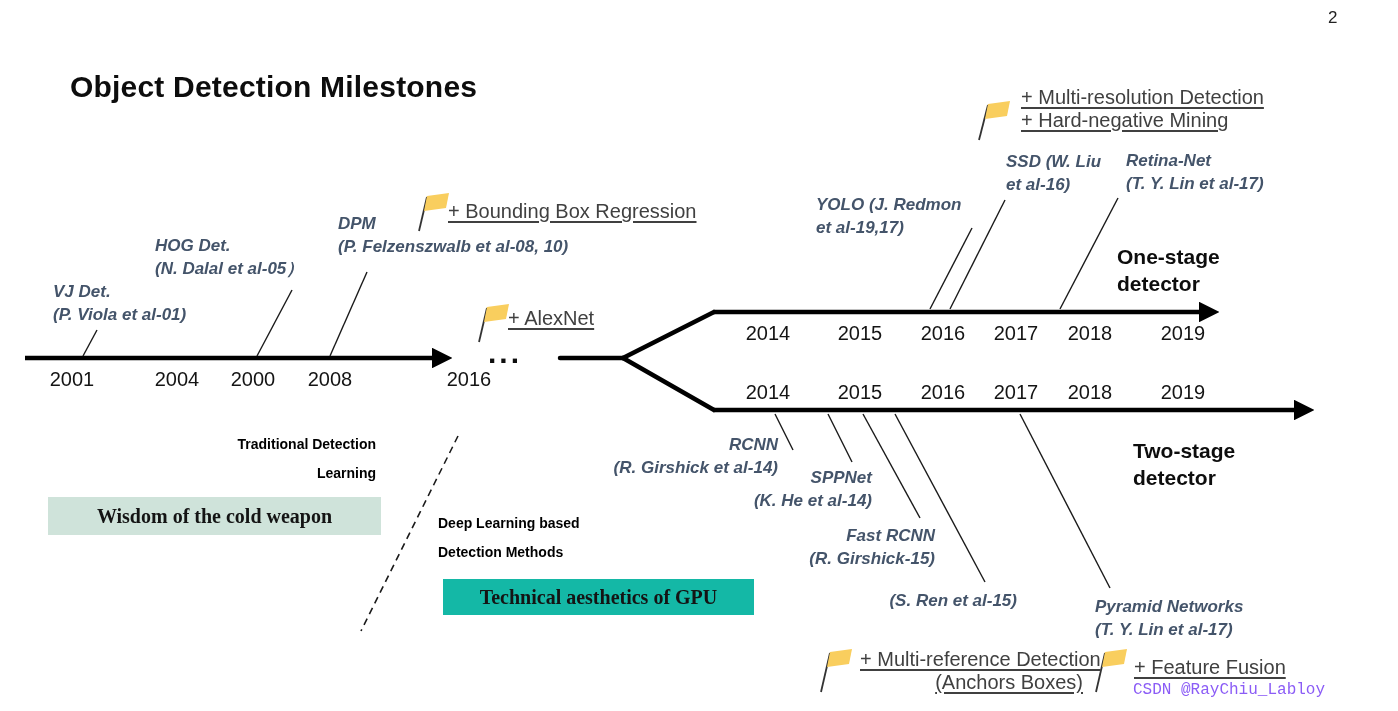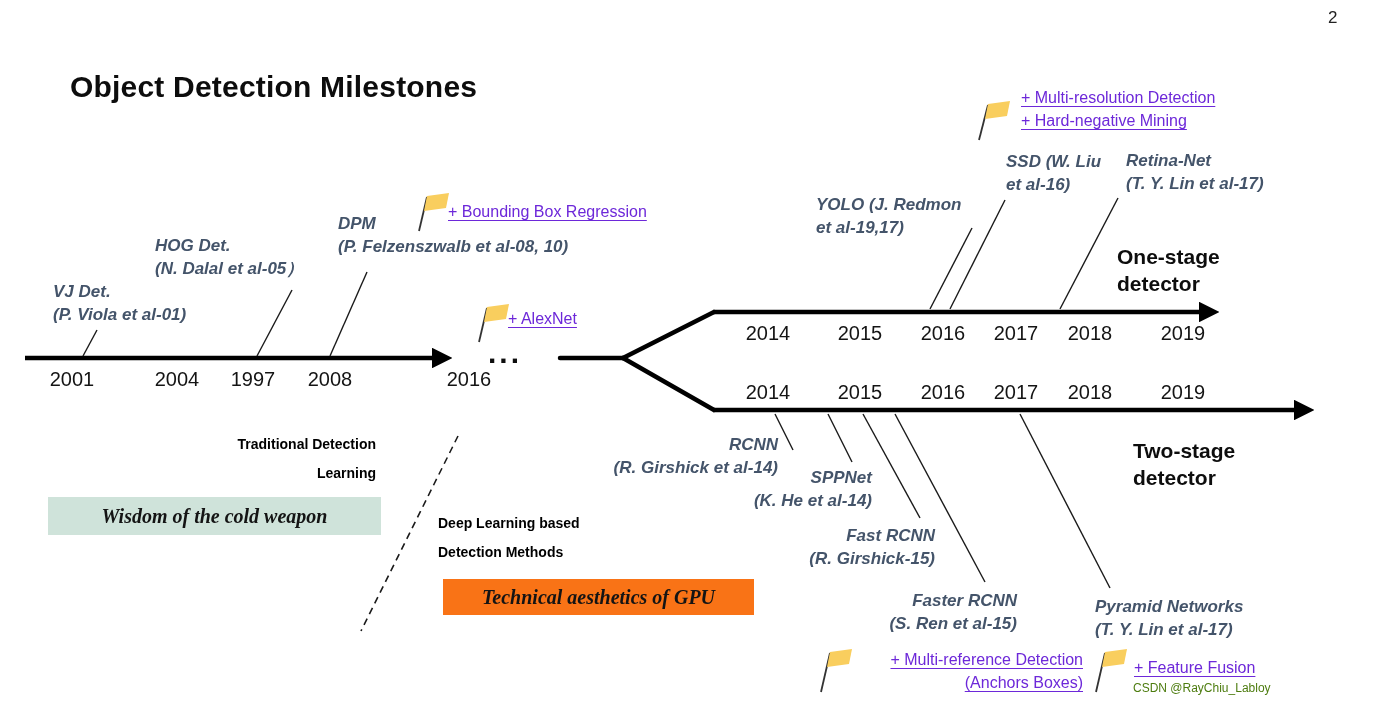--- a/index.html
+++ b/index.html
@@ -11,35 +11,34 @@
   svg.layer { position:absolute; left:0; top:0; }
   .title { font-size:30px; font-weight:bold; color:#0d0d0d; letter-spacing:0.2px; }
   .pagenum { font-size:17px; color:#222; }
   .year { position:absolute; font-size:20px; color:#141414; transform:translateX(-50%); white-space:nowrap; }
   .navy {
     color:#44546A; font-weight:bold; font-style:italic;
     font-size:17px; line-height:23px; white-space:nowrap;
   }
   .r { text-align:right; }
   .flagtext {
-    font-size:16px; color:#6d28d9; text-decoration:underline;
+    font-size:20px; color:#404040; text-decoration:underline;
     text-underline-offset:3px; line-height:23px; white-space:nowrap;
   }
   .heading { font-weight:bold; font-size:14px; color:#000; line-height:29px; white-space:nowrap; }
   .stage { font-weight:bold; font-size:21px; color:#0d0d0d; line-height:27px; white-space:nowrap; }
   .capbox {
     position:absolute; display:flex; align-items:center; justify-content:center;
     font-family:"Liberation Serif", serif; font-weight:bold; font-size:20px; color:#141414;
     white-space:nowrap;
-    font-style:italic;
   }
   .greenbox { background:#cfe3da; }
-  .pinkbox  { background:#f97316; }
+  .pinkbox  { background:#14b8a6; }
   .dots { font-size:30px; font-weight:900; letter-spacing:3px; color:#0d0d0d; }
-  .watermark { font-size:12px; color:#4d7c0f; white-space:nowrap; }
+  .watermark { font-size:16px; color:#8b5cf6; white-space:nowrap;font-family:Liberation Mono, monospace; }
 </style>
 </head>
 <body>
 
 <div class="canvas">
 
   <svg class="layer" width="1398" height="711" viewBox="0 0 1398 711">
     <defs>
       <marker id="arrow" viewBox="0 0 10 10" refX="3" refY="5" markerWidth="4.6" markerHeight="4.6" orient="auto-start-reverse">
         <path d="M0,0 L10,5 L0,10 z" fill="#000"></path>
@@ -111,21 +110,21 @@
     <div>HOG Det.</div>
     <div>(N. Dalal et al-05）</div>
   </div>
   <div class="abs navy" style="left:338px; top:212px;">
     <div>DPM</div>
     <div>(P. Felzenszwalb et al-08, 10)</div>
   </div>
 
   <span class="year" style="left:72px;  top:368px;">2001</span>
   <span class="year" style="left:177px; top:368px;">2004</span>
-  <span class="year" style="left:253px; top:368px;">1997</span>
+  <span class="year" style="left:253px; top:368px;">2000</span>
   <span class="year" style="left:330px; top:368px;">2008</span>
   <span class="year" style="left:469px; top:368px;">2016</span>
 
   <div class="abs dots" style="left:488px; top:336px;">...</div>
 
   <div class="abs flagtext" style="left:448px; top:200px;">+ Bounding Box Regression</div>
   <div class="abs flagtext" style="left:508px; top:307px;">+ AlexNet</div>
   <div class="abs" style="left:1021px; top:86px;">
     <div class="flagtext">+ Multi-resolution Detection</div>
     <div class="flagtext">+ Hard-negative Mining</div>
@@ -173,21 +172,20 @@
   </div>
   <div class="abs navy r" style="left:700px; top:466px; width:172px;">
     <div>SPPNet</div>
     <div>(K. He et al-14)</div>
   </div>
   <div class="abs navy r" style="left:760px; top:524px; width:175px;">
     <div>Fast RCNN</div>
     <div>(R. Girshick-15)</div>
   </div>
   <div class="abs navy r" style="left:820px; top:589px; width:197px;">
-    <div>Faster RCNN</div>
     <div>(S. Ren et al-15)</div>
   </div>
   <div class="abs navy" style="left:1095px; top:595px;">
     <div>Pyramid Networks</div>
     <div>(T. Y. Lin et al-17)</div>
   </div>
   <div class="abs stage" style="left:1117px; top:437px;margin-left:16px;">
     <div>Two-stage</div>
     <div>detector</div>
   </div>

